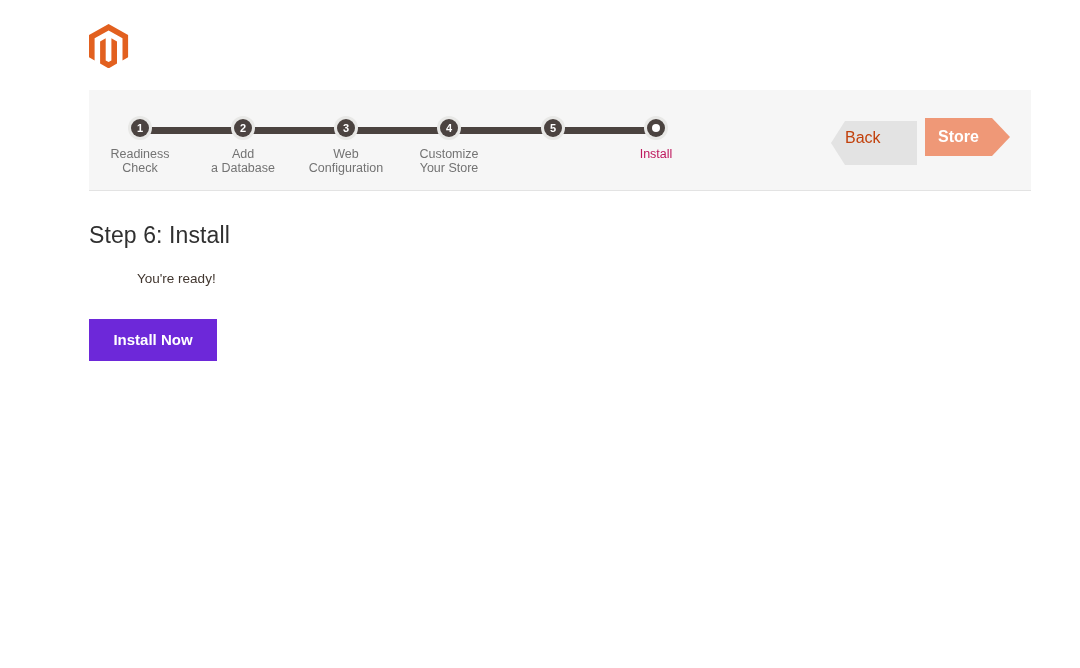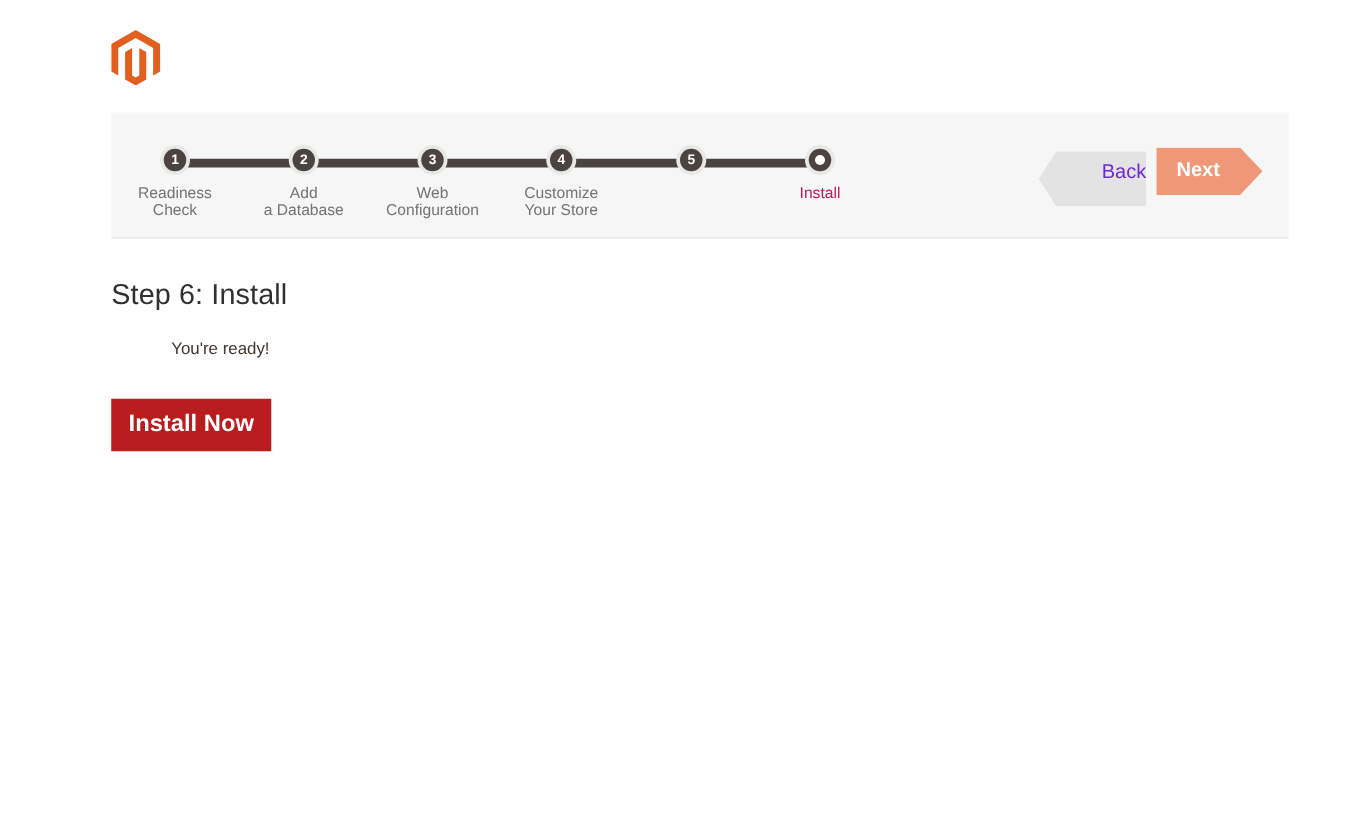--- a/index.html
+++ b/index.html
@@ -117,24 +117,24 @@
   }
 
   
   .btn-back {
     position: absolute;
     left: 742px;
     top: 31px;
     width: 86px;
     height: 44px;
     background: #e3e3e3;
-    color: #6d28d9;
+    color: #c2410c;
     font-size: 16px;
     line-height: 34px;
-    text-align: right;
+    text-align: left;
     padding-left: 14px;
     box-sizing: border-box;
     cursor: pointer;
     -webkit-clip-path: polygon(14px 0, 100% 0, 100% 100%, 14px 100%, 0 50%);
     clip-path: polygon(14px 0, 100% 0, 100% 100%, 14px 100%, 0 50%);
   }
   .btn-next {
     position: absolute;
     left: 836px;
     top: 28px;
@@ -171,25 +171,25 @@
     font-size: 13.5px;
     color: #41362f;
     margin-left: 48px;
   }
   .btn-install {
     position: absolute;
     left: 89px;
     top: 319px;
     width: 128px;
     height: 42px;
-    background: #b91c1c;
+    background: #6d28d9;
     border: none;
     color: #ffffff;
     font-family: "Liberation Sans", sans-serif;
-    font-size: 19px;
+    font-size: 15px;
     font-weight: bold;
     text-align: center;
     line-height: 42px;
     padding: 0;
     cursor: pointer;
   }
 </style>
 </head>
 <body>
 
@@ -245,18 +245,18 @@
 
     <div class="step active" style="left:567px;">
       <div class="bullet">
         <div class="inner">6</div>
       </div>
       <div class="label">Install</div>
     </div>
   </div>
 
   <div class="btn-back">Back</div>
-  <div class="btn-next">Next</div>
+  <div class="btn-next">Store</div>
 </div>
 
 <h1 class="page-title">Step 6: Install</h1>
 <div class="ready-text">You're ready!</div>
 <button class="btn-install">Install Now</button>
 
 </body></html>

